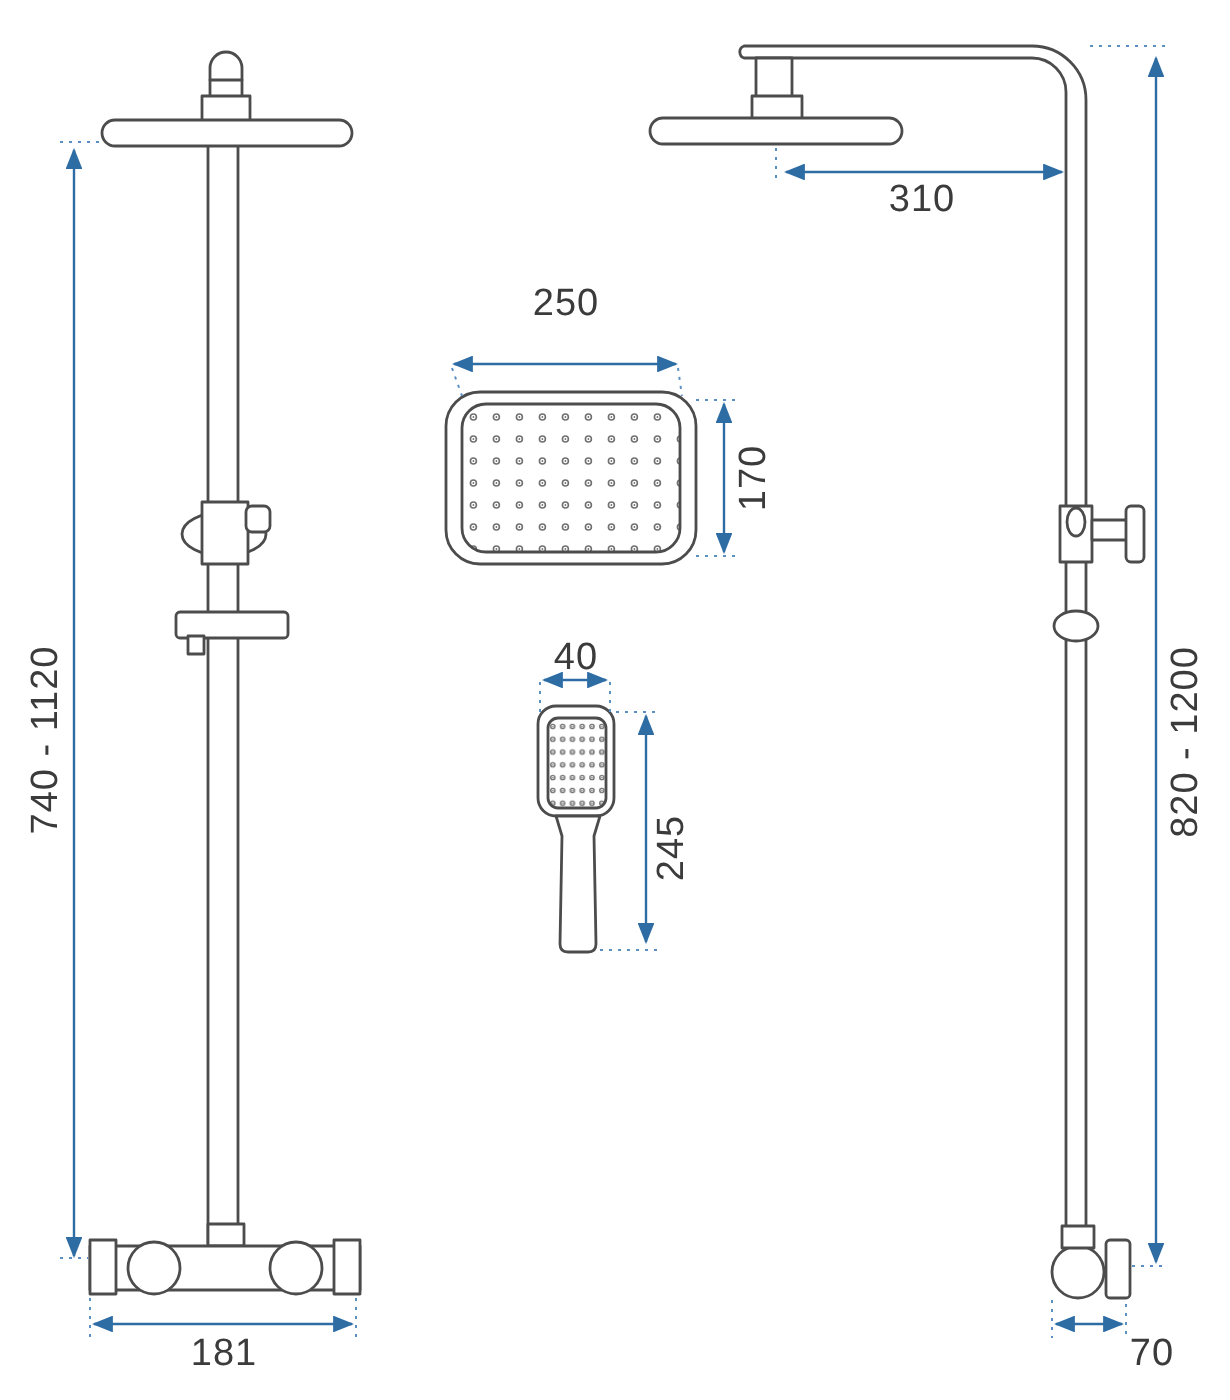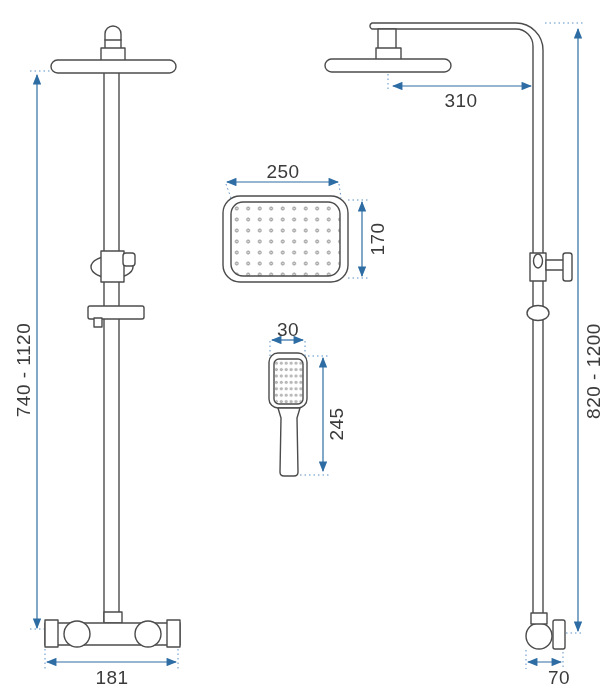--- a/index.html
+++ b/index.html
@@ -128,20 +128,20 @@
       <line x1="578" y1="29" x2="578" y2="631" marker-start="url(#aS)" marker-end="url(#aE)"></line>
 
       <line class="ext" x1="526" y1="650" x2="526" y2="669"></line>
       <line class="ext" x1="563" y1="652" x2="563" y2="669"></line>
       <line x1="528" y1="662" x2="561" y2="662" marker-start="url(#aS)" marker-end="url(#aE)"></line>
     </g>
   </svg>
 
   <div class="dim-label rot" style="left:23px;top:370px">740 - 1120</div>
   <div class="dim-label" style="left:112px;top:677px">181</div>
-  <div class="dim-label" style="left:283px;top:171px">250</div>
+  <div class="dim-label" style="left:283px;top:152px">250</div>
   <div class="dim-label rot" style="left:377px;top:239px">170</div>
-  <div class="dim-label" style="left:288px;top:329px">30</div>
+  <div class="dim-label" style="left:288px;top:329px">40</div>
   <div class="dim-label rot" style="left:336px;top:424px">245</div>
   <div class="dim-label" style="left:461px;top:100px">310</div>
   <div class="dim-label rot" style="left:593px;top:371px">820 - 1200</div>
-  <div class="dim-label" style="left:559px;top:677px">70</div>
+  <div class="dim-label" style="left:576px;top:677px">70</div>
 </div>
 
 </body></html>

